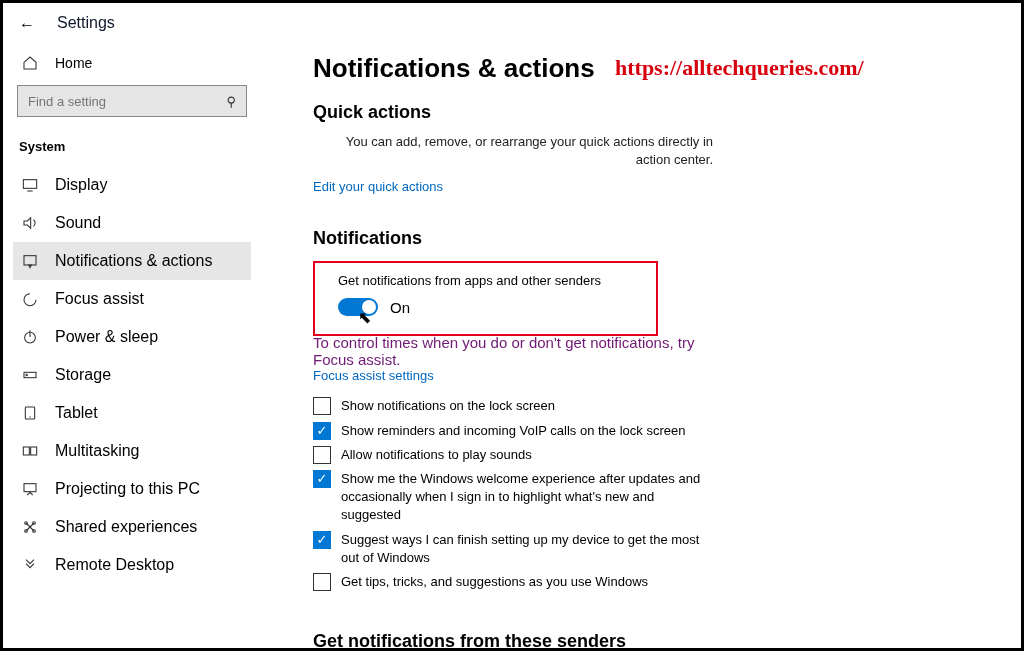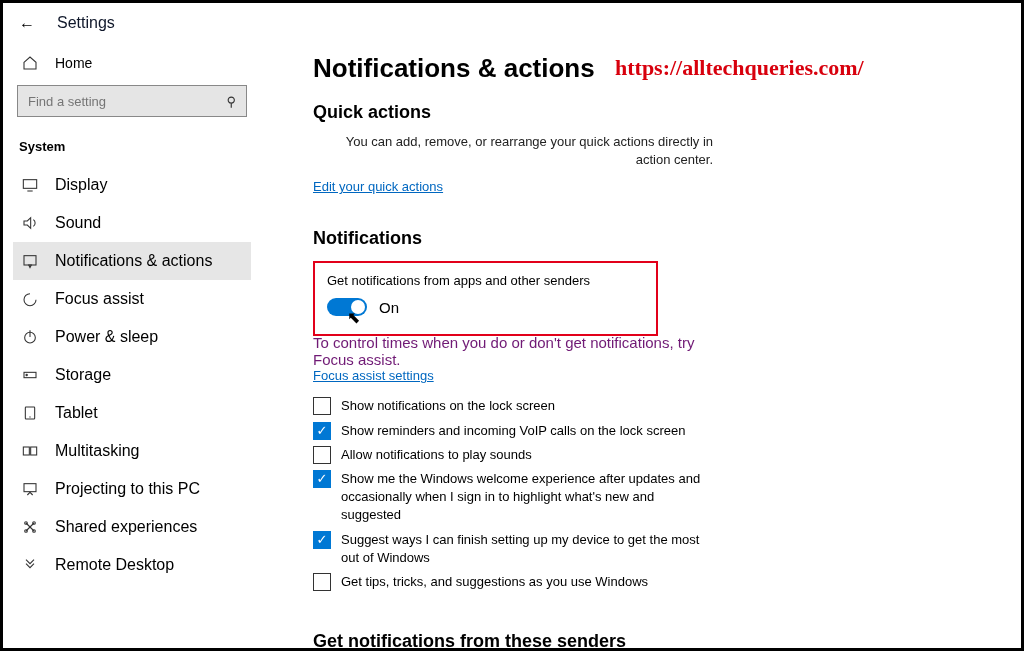--- a/index.html
+++ b/index.html
@@ -81,24 +81,24 @@
   }
   .main {
     flex: 1;
     padding: 10px 30px 0 28px;
     overflow: hidden;
     position: relative;
   }
   h1 { font-size: 26px; font-weight: 600; margin-bottom: 18px; }
   h2 { font-size: 18px; font-weight: 600; margin-top: 10px; margin-bottom: 10px; }
   .desc { font-size: 13px; color: #222; max-width: 400px; line-height: 1.4; margin-bottom: 10px; text-align: right; }
-  .link { color: #0067c0; font-size: 13px; cursor: pointer; display: inline-block; text-decoration: underline; }
+  .link { color: #0067c0; font-size: 13px; cursor: pointer; display: inline-block; }
   .highlight-box {
     border: 2.5px solid #e2001a;
-    padding: 10px 14px 18px 12px;
+    padding: 10px 14px 18px 23px;
     margin-top: 12px;
     width: 345px;
     position: relative;
   }
   .toggle-row { display: flex; align-items: center; margin-top: 10px; }
   .toggle {
     width: 40px; height: 18px;
     background: #0078d4;
     border-radius: 10px;
     position: relative;

